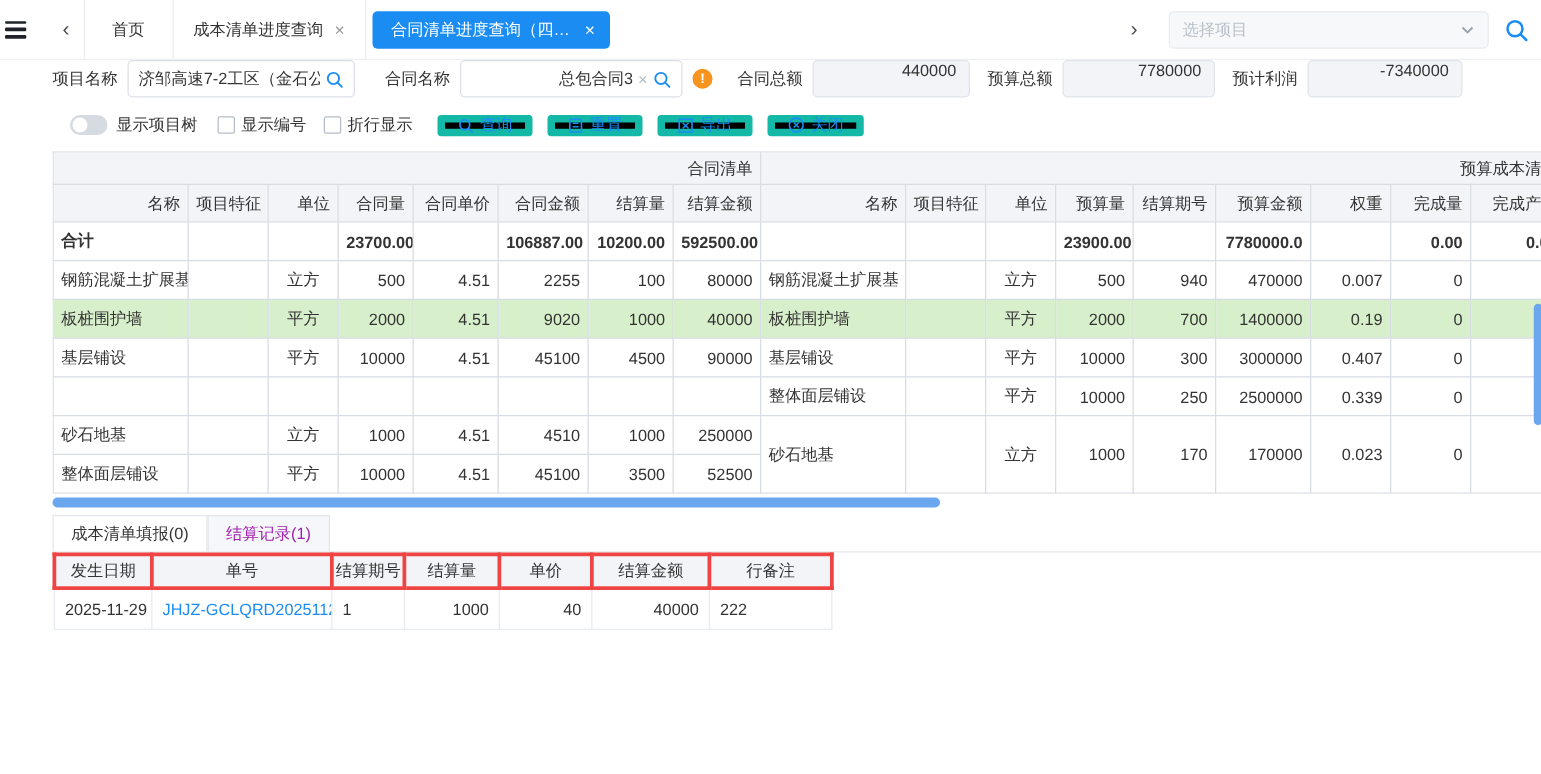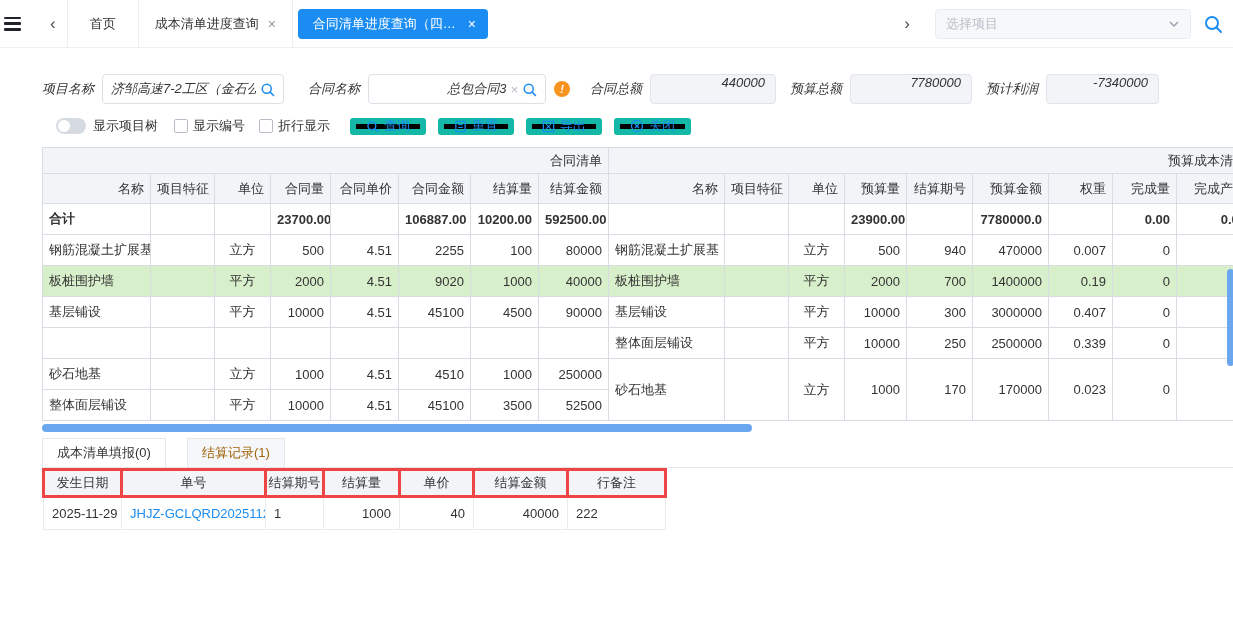--- a/index.html
+++ b/index.html
@@ -18,21 +18,21 @@
   .tab-active { background: #1b8df2; color: #fff; height: 30px; border-radius: 4px; display: flex; align-items: center; gap: 12px; padding: 0 12px 0 15px; margin: 0 5px; cursor: pointer; white-space: nowrap; }
   .tab-active .x { color: #fff; font-size: 14px; line-height: 1; }
   .topbar-right { margin-left: auto; display: flex; align-items: center; padding-right: 10px; }
   .select-box { width: 256px; height: 30px; background: #f7f8fa; border: 1px solid #e8ebef; border-radius: 4px; display: flex; align-items: center; justify-content: space-between; padding: 0 10px; margin: 0 12px 0 14px; color: #b9c0c8; cursor: pointer; }
   .icon-search-lg { width: 20px; height: 20px; cursor: pointer; }
 
   
   .content { position: relative; height: 571px; padding-left: 42px; }
 
   .frow { display: flex; align-items: center; }
-  .frow1 { margin-top: 26px; font-style: italic; }
+  .frow1 { margin-top: 0; }
   .frow2 { margin-top: 12px; }
   .flabel { margin-right: 8px; white-space: nowrap; }
   .inp { height: 30px; border: 1px solid #dcdfe6; border-radius: 4px; background: #fff; display: flex; align-items: center; padding: 0 8px; cursor: text; }
   .inp .txt { flex: 1; white-space: nowrap; overflow: hidden; text-align: right; }
   .inp-ro { height: 30px; border: 1px solid #e0e4ea; border-radius: 4px; background: #f2f4f7; display: flex; align-items: flex-start; justify-content: flex-end; padding: 0 10px; color: #333; }
   .icon-search-sm { width: 15px; height: 15px; flex: none; cursor: pointer; margin-left: 4px; }
   .clear-x { color: #b6bcc4; font-size: 13px; margin-left: 4px; cursor: pointer; }
   .warn { width: 16px; height: 16px; border-radius: 50%; background: #f7931e; color: #fff; font-weight: bold; font-size: 11px; display: flex; align-items: center; justify-content: center; margin-left: 8px; flex: none; }
 
   
@@ -58,21 +58,21 @@
   tr.total td { font-weight: bold; }
   tr.hl td { background: #d8efcc; }
   .vthumb { position: absolute; right: 1px; top: 122px; width: 7px; height: 97px; background: #6ba7ef; border-radius: 4px; cursor: grab; }
 
   .hscroll { position: relative; width: 1193px; height: 8px; margin-top: 3px; }
   .hthumb { position: absolute; left: 0; top: 0; width: 710px; height: 8px; background: #6ba7ef; border-radius: 4px; cursor: grab; }
 
   
   .btabs { display: flex; margin-top: 6px; width: 1193px; border-bottom: 1px solid #e3e6eb; }
   .btab { padding: 5px 14px; border: 1px solid #e3e6eb; border-bottom: none; background: #fff; cursor: pointer; white-space: nowrap; }
-  .btab.active { color: #a16207; background: #f5f7fa; margin-left: 21px; }
+  .btab.active { color: #a21caf; background: #f5f7fa; }
 
   table.bt { border-collapse: collapse; table-layout: fixed; width: 622px; }
   table.bt th { background: #f2f4f7; border: 3px solid #ef4444; height: 27px; font-weight: normal; text-align: center; overflow: hidden; white-space: nowrap; }
   table.bt td { border: 1px solid #e8ebf0; height: 33px; padding: 0 8px; overflow: hidden; white-space: nowrap; background: #fff; }
   table.bt td.num { text-align: right; }
   .link { color: #1b8df2; cursor: pointer; }
 </style>
 </head>
 <body>
 
@@ -138,21 +138,21 @@
     <div class="inp-ro" style="width:126px">
       <span>440000</span>
     </div>
     <span class="sp14"></span>
     <span class="flabel">预算总额</span>
     <div class="inp-ro" style="width:122px">
       <span>7780000</span>
     </div>
     <span class="sp14"></span>
     <span class="flabel">预计利润</span>
-    <div class="inp-ro" style="width:113px">
+    <div class="inp-ro" style="width:124px">
       <span>-7340000</span>
     </div>
   </div>
 
 
   <div class="toolbar">
     <span class="sp14"></span>
     <div class="toggle">
         <div class="knob"></div>
       </div>

